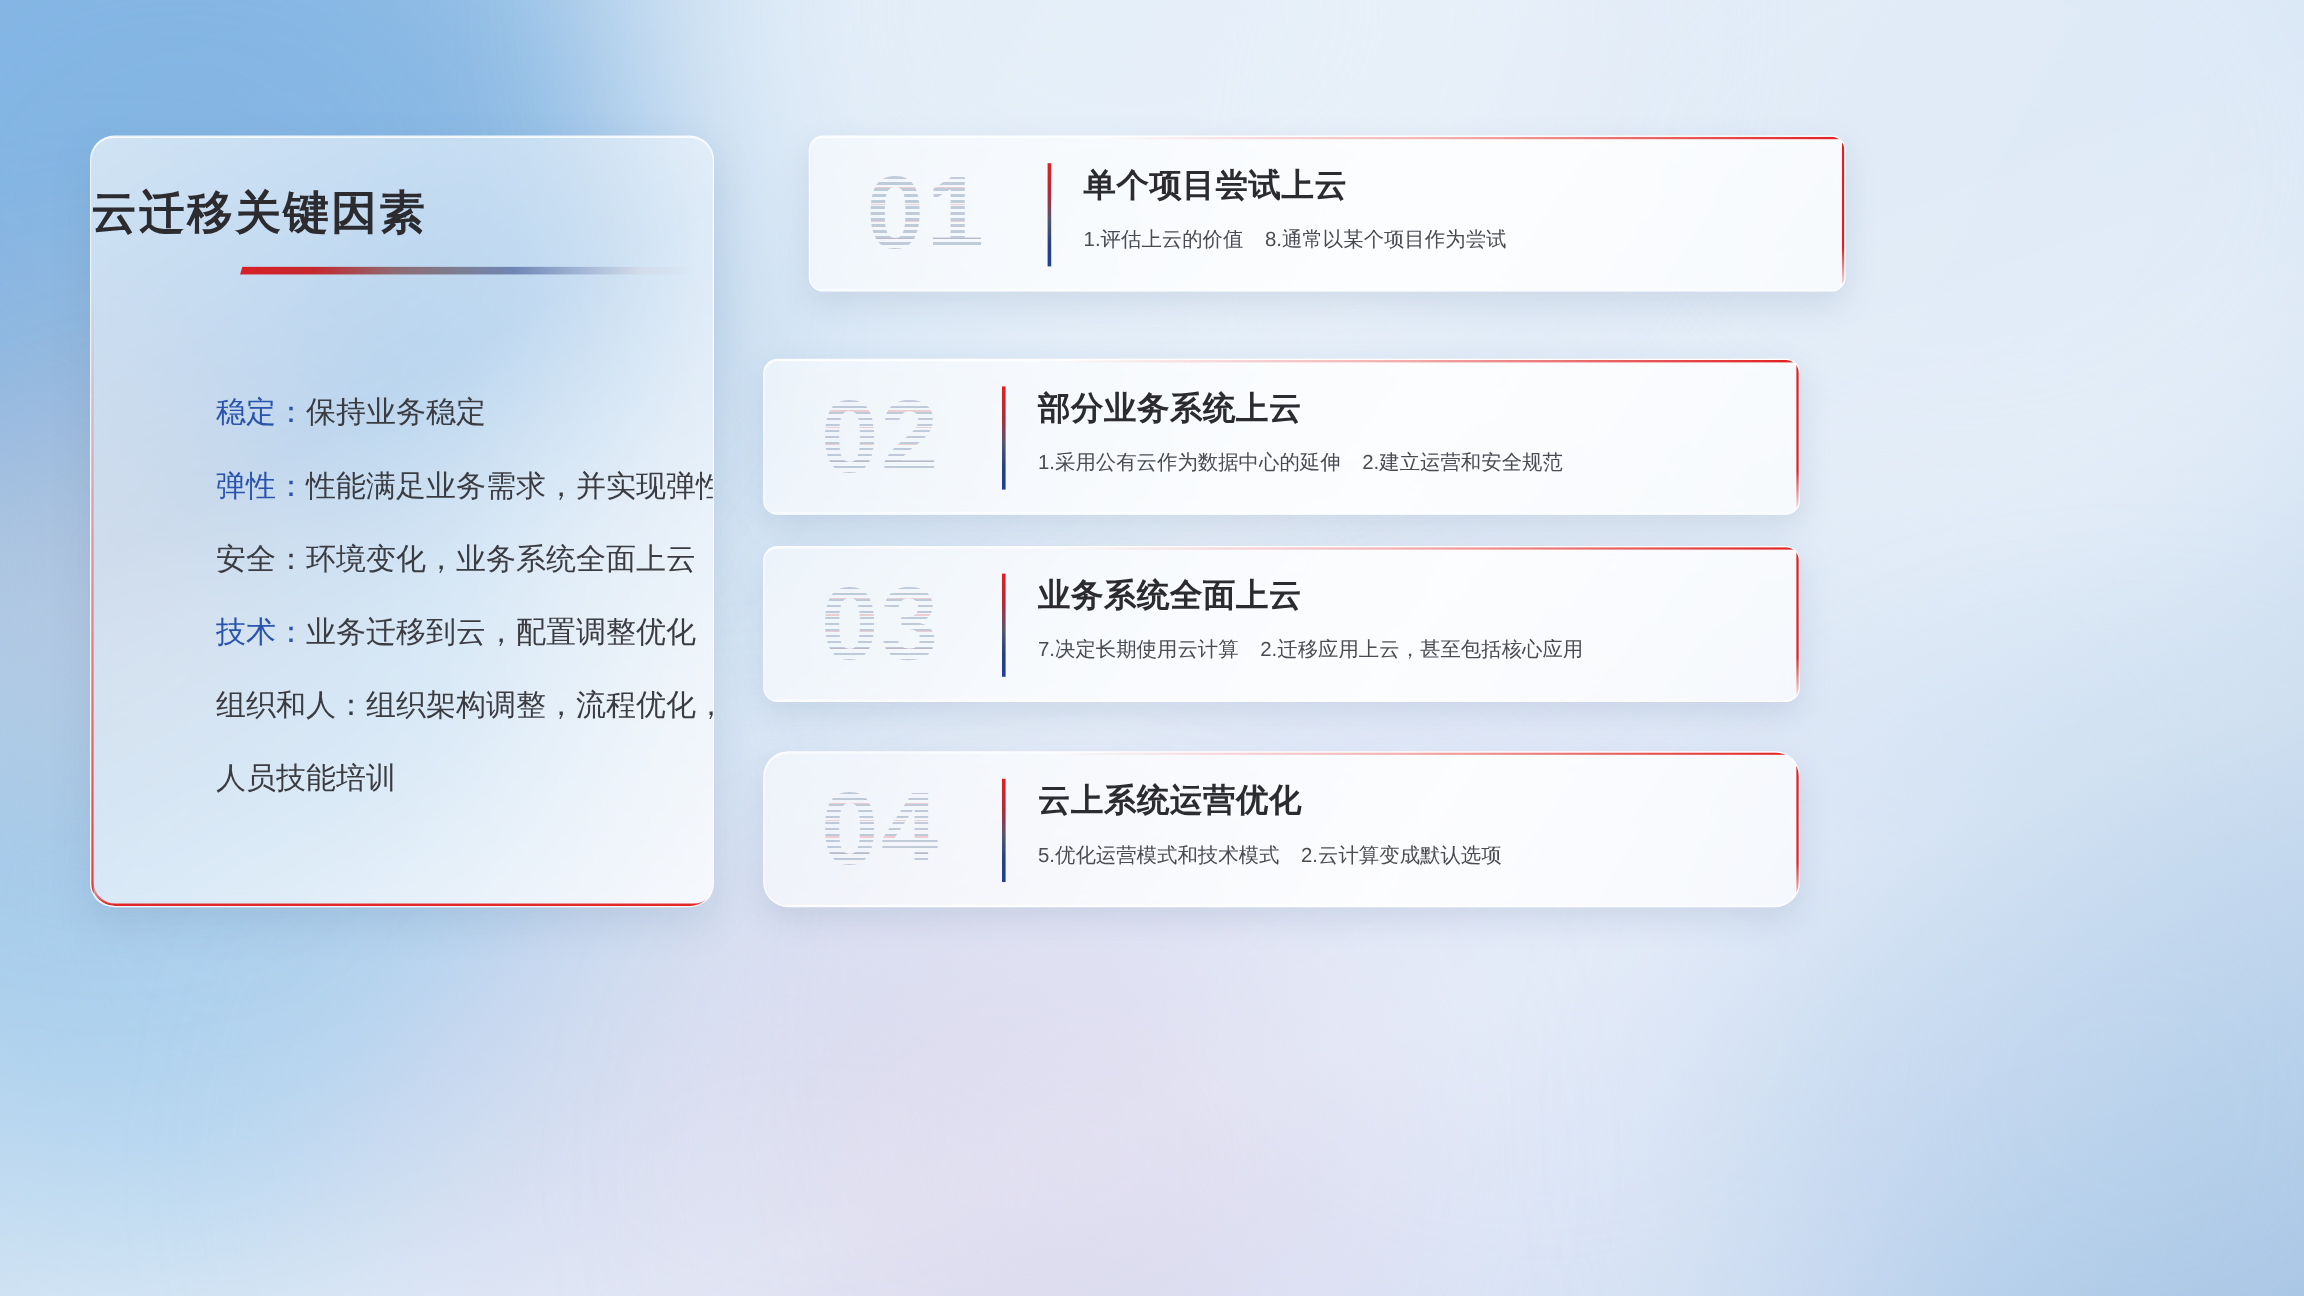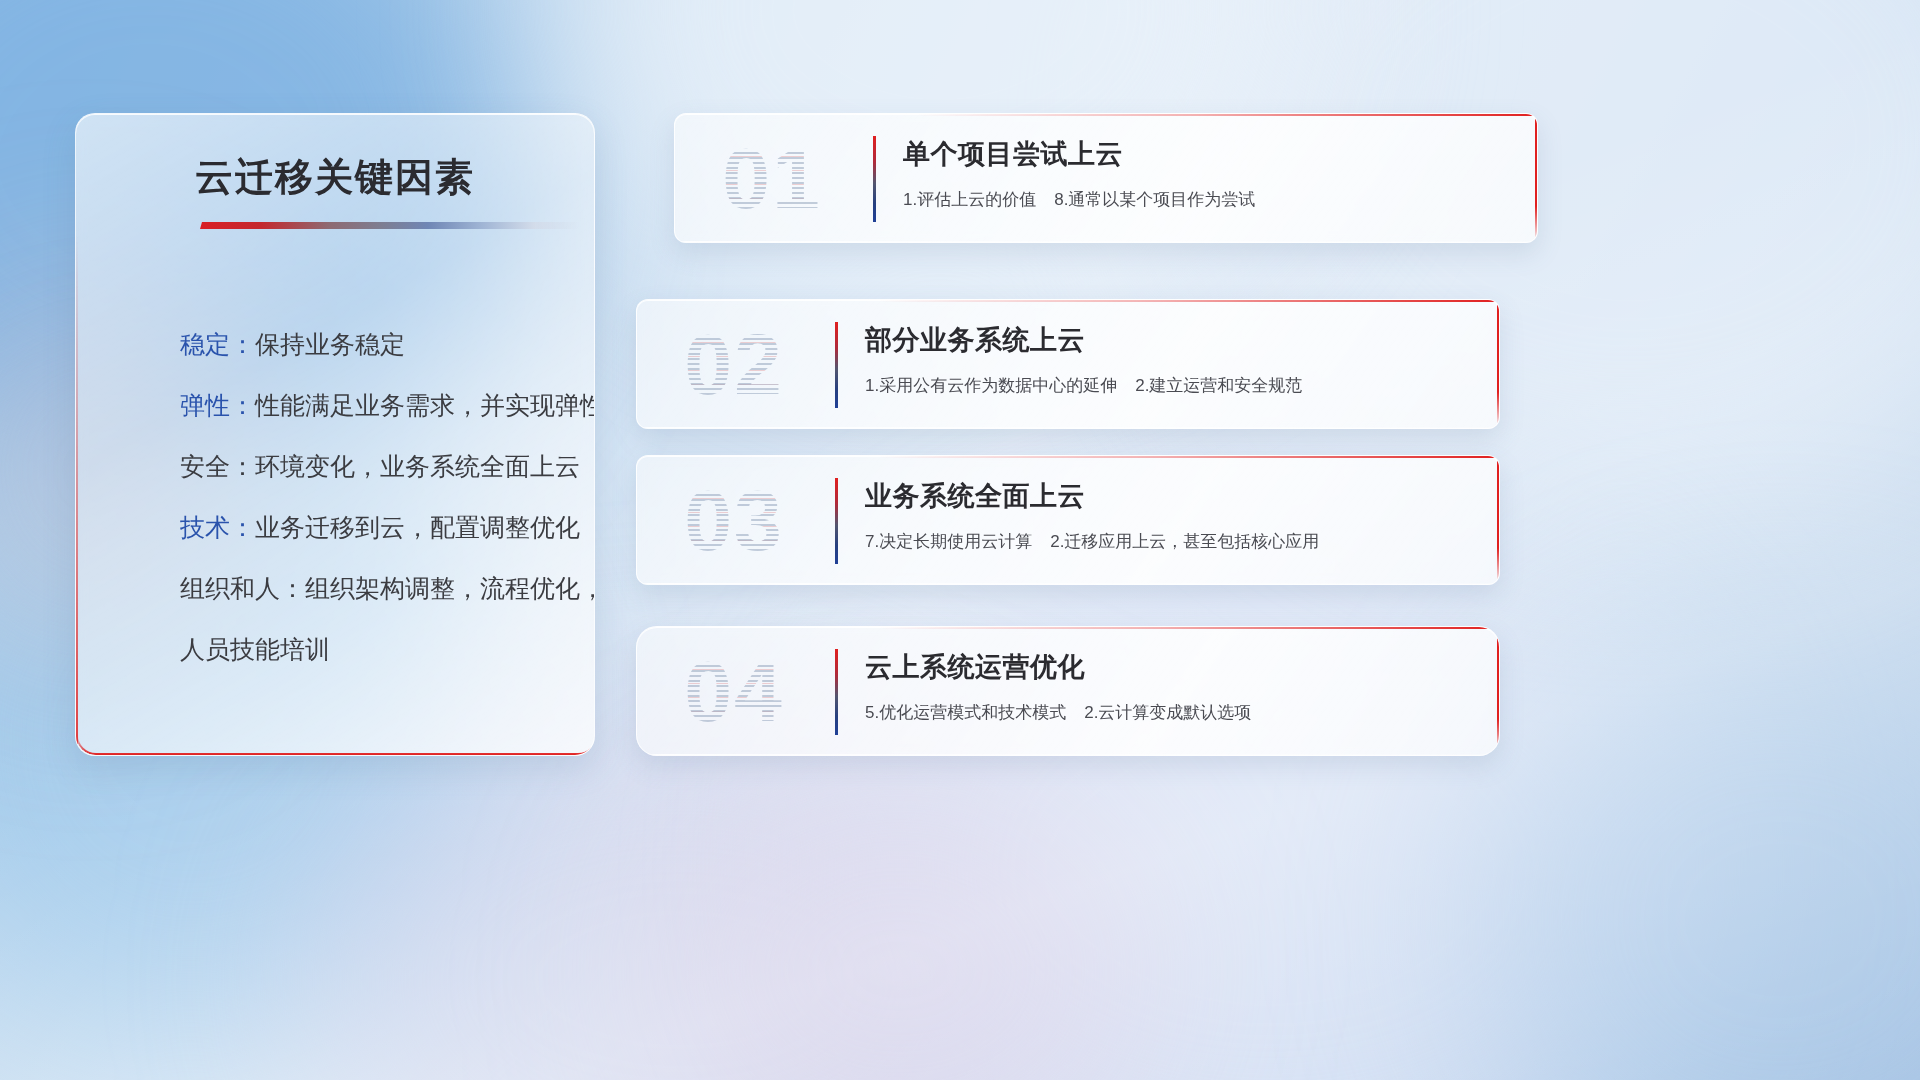--- a/index.html
+++ b/index.html
@@ -42,21 +42,21 @@
     border-bottom:2px solid #e02020;border-left:2px solid #e02020;border-right:2px solid #e02020;
     -webkit-mask-image:linear-gradient(to top,#000 0,rgba(0,0,0,0) 100%);
     mask-image:linear-gradient(to top,#000 0,rgba(0,0,0,0) 100%);
     pointer-events:none;
   }
   #left-panel .edge-red-l{
     position:absolute;left:0;top:120px;bottom:0;width:2px;
     background:linear-gradient(to bottom,rgba(224,32,32,0),rgba(224,32,32,.85));
   }
   #panel-title{
-    position:absolute;left:0;right:0;top:38px;text-align:center;
+    position:absolute;left:0;right:0;top:38px;
     font-size:38px;font-weight:bold;color:#2b2b30;letter-spacing:2px;
   }
   #panel-underline{
     position:absolute;left:124px;top:108px;width:380px;height:7px;
     background:linear-gradient(90deg,#d91f26 0%,#c4282e 16%,#8e6a72 34%,#7d7e92 48%,#6f86b5 60%,#9fb4d4 74%,#d3dcea 88%,rgba(240,244,250,0) 100%);
     clip-path:polygon(2px 0,100% 0,calc(100% - 2px) 100%,0 100%);
   }
   #panel-list{position:absolute;left:104px;top:200px;right:30px;}
   .pl-item{font-size:25px;line-height:61px;color:#3b3c41;white-space:nowrap;}
   .pl-key{color:#2a53ac;}

